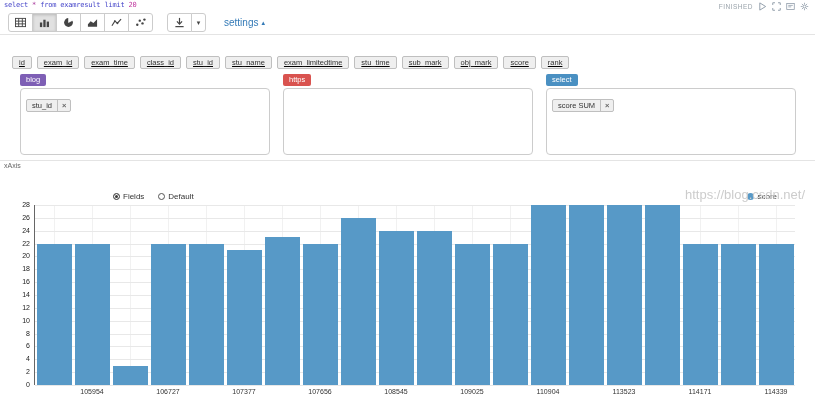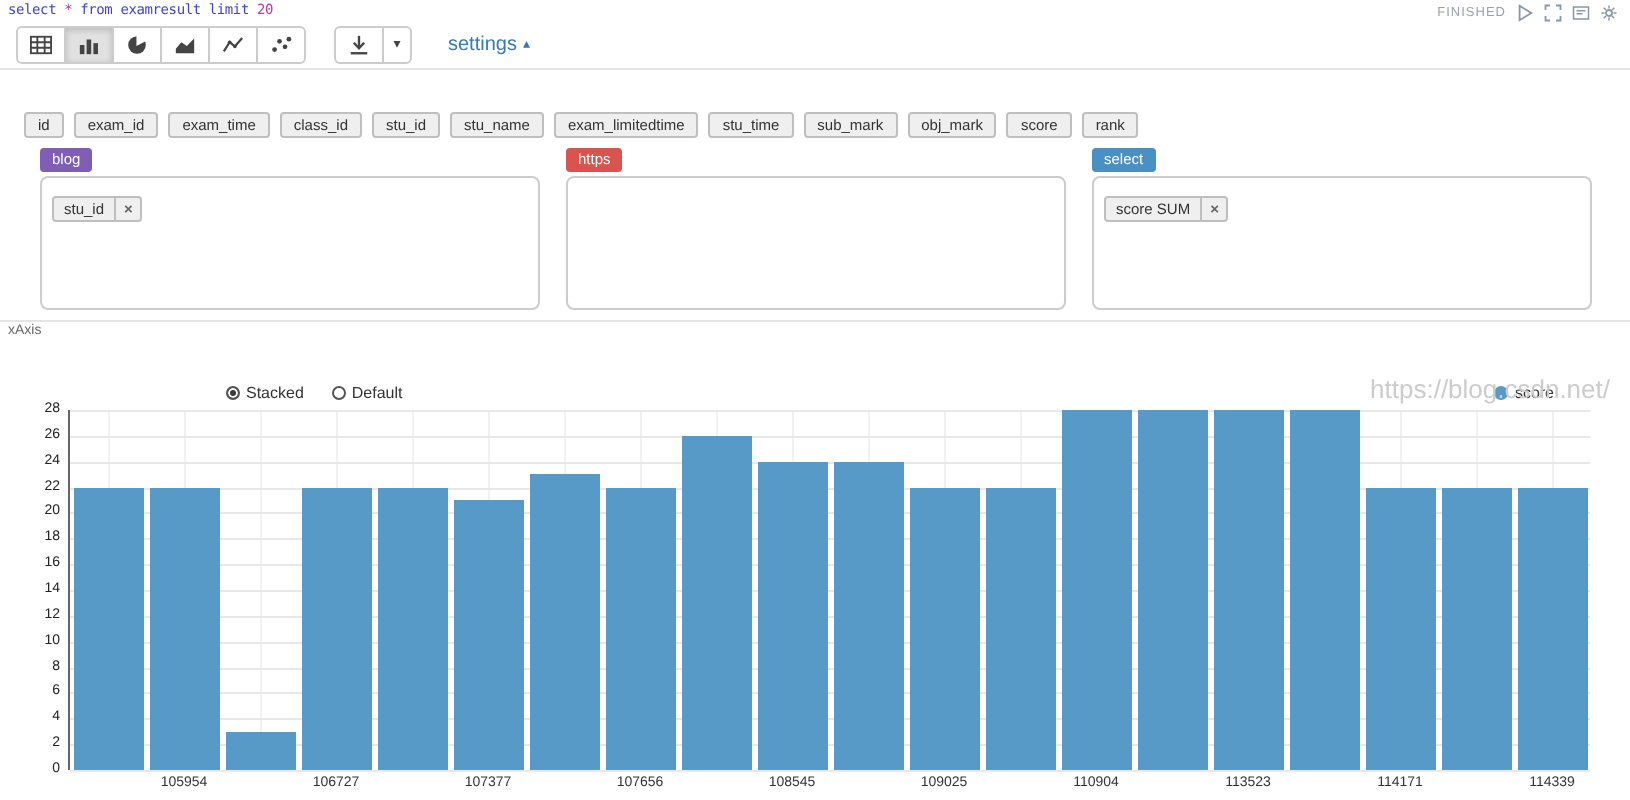--- a/index.html
+++ b/index.html
@@ -32,21 +32,21 @@
   .btn-group.dl { margin-left:14px; }
   .caret-txt { font-size:7px; color:#444; line-height:1; }
   #settings-link { margin-left:18px; display:flex; align-items:center; gap:3px; color:#337ab7;
     font-size:10px; text-decoration:none; cursor:pointer; }
   #settings-link .caret-txt { color:#337ab7; }
 
   
   #fields-header { position:absolute; left:8px; right:8px; top:38px; height:14px;
     border:1px solid #ddd; border-radius:3px 3px 0 0; background:#fcfcfc;
     font-size:8.5px; color:#444; line-height:13px; padding-left:8px; }
-  #fields-list { position:absolute; left:12px; top:56px; display:flex; gap:5px; }
+  #fields-list { position:absolute; left:12px; top:56px; display:flex; gap:5px;text-decoration:underline; }
   .chip { display:inline-flex; align-items:center; background:#efefef; border:1px solid #bfbfbf;
     border-radius:2px; font-size:7.5px; color:#333; padding:1px 6px; white-space:nowrap; cursor:pointer; }
   .chip-rm { padding:0; }
   .chip-rm .chip-label { padding:1px 5px; }
   .chip-rm .chip-x { padding:1px 4px; border-left:1px solid #bfbfbf; color:#666; font-weight:bold;
     font-size:7.5px; cursor:pointer; }
 
   
   .pivot-badge { position:absolute; top:74px; color:#fff; font-size:7.5px; padding:1px 6px 2px;
     border-radius:2px; }
@@ -207,21 +207,21 @@
         <span class="chip-label">score SUM</span>
         <span class="chip-x">×</span>
       </span></div>
 
   <div class="hr" style="top:160px"></div>
 
   <div id="xaxis-label">xAxis</div>
   <div id="mode-options">
       <span class="mode-opt">
         <span class="radio checked"></span>
-        <span>Stacked</span>
+        <span>Fields</span>
       </span>
       <span class="mode-opt">
         <span class="radio"></span>
         <span>Default</span>
       </span>
     </div>
 
   <div id="legend">
     <span id="legend-dot" style="background: rgb(87, 153, 199);"></span>
     <span id="legend-label">score</span>

